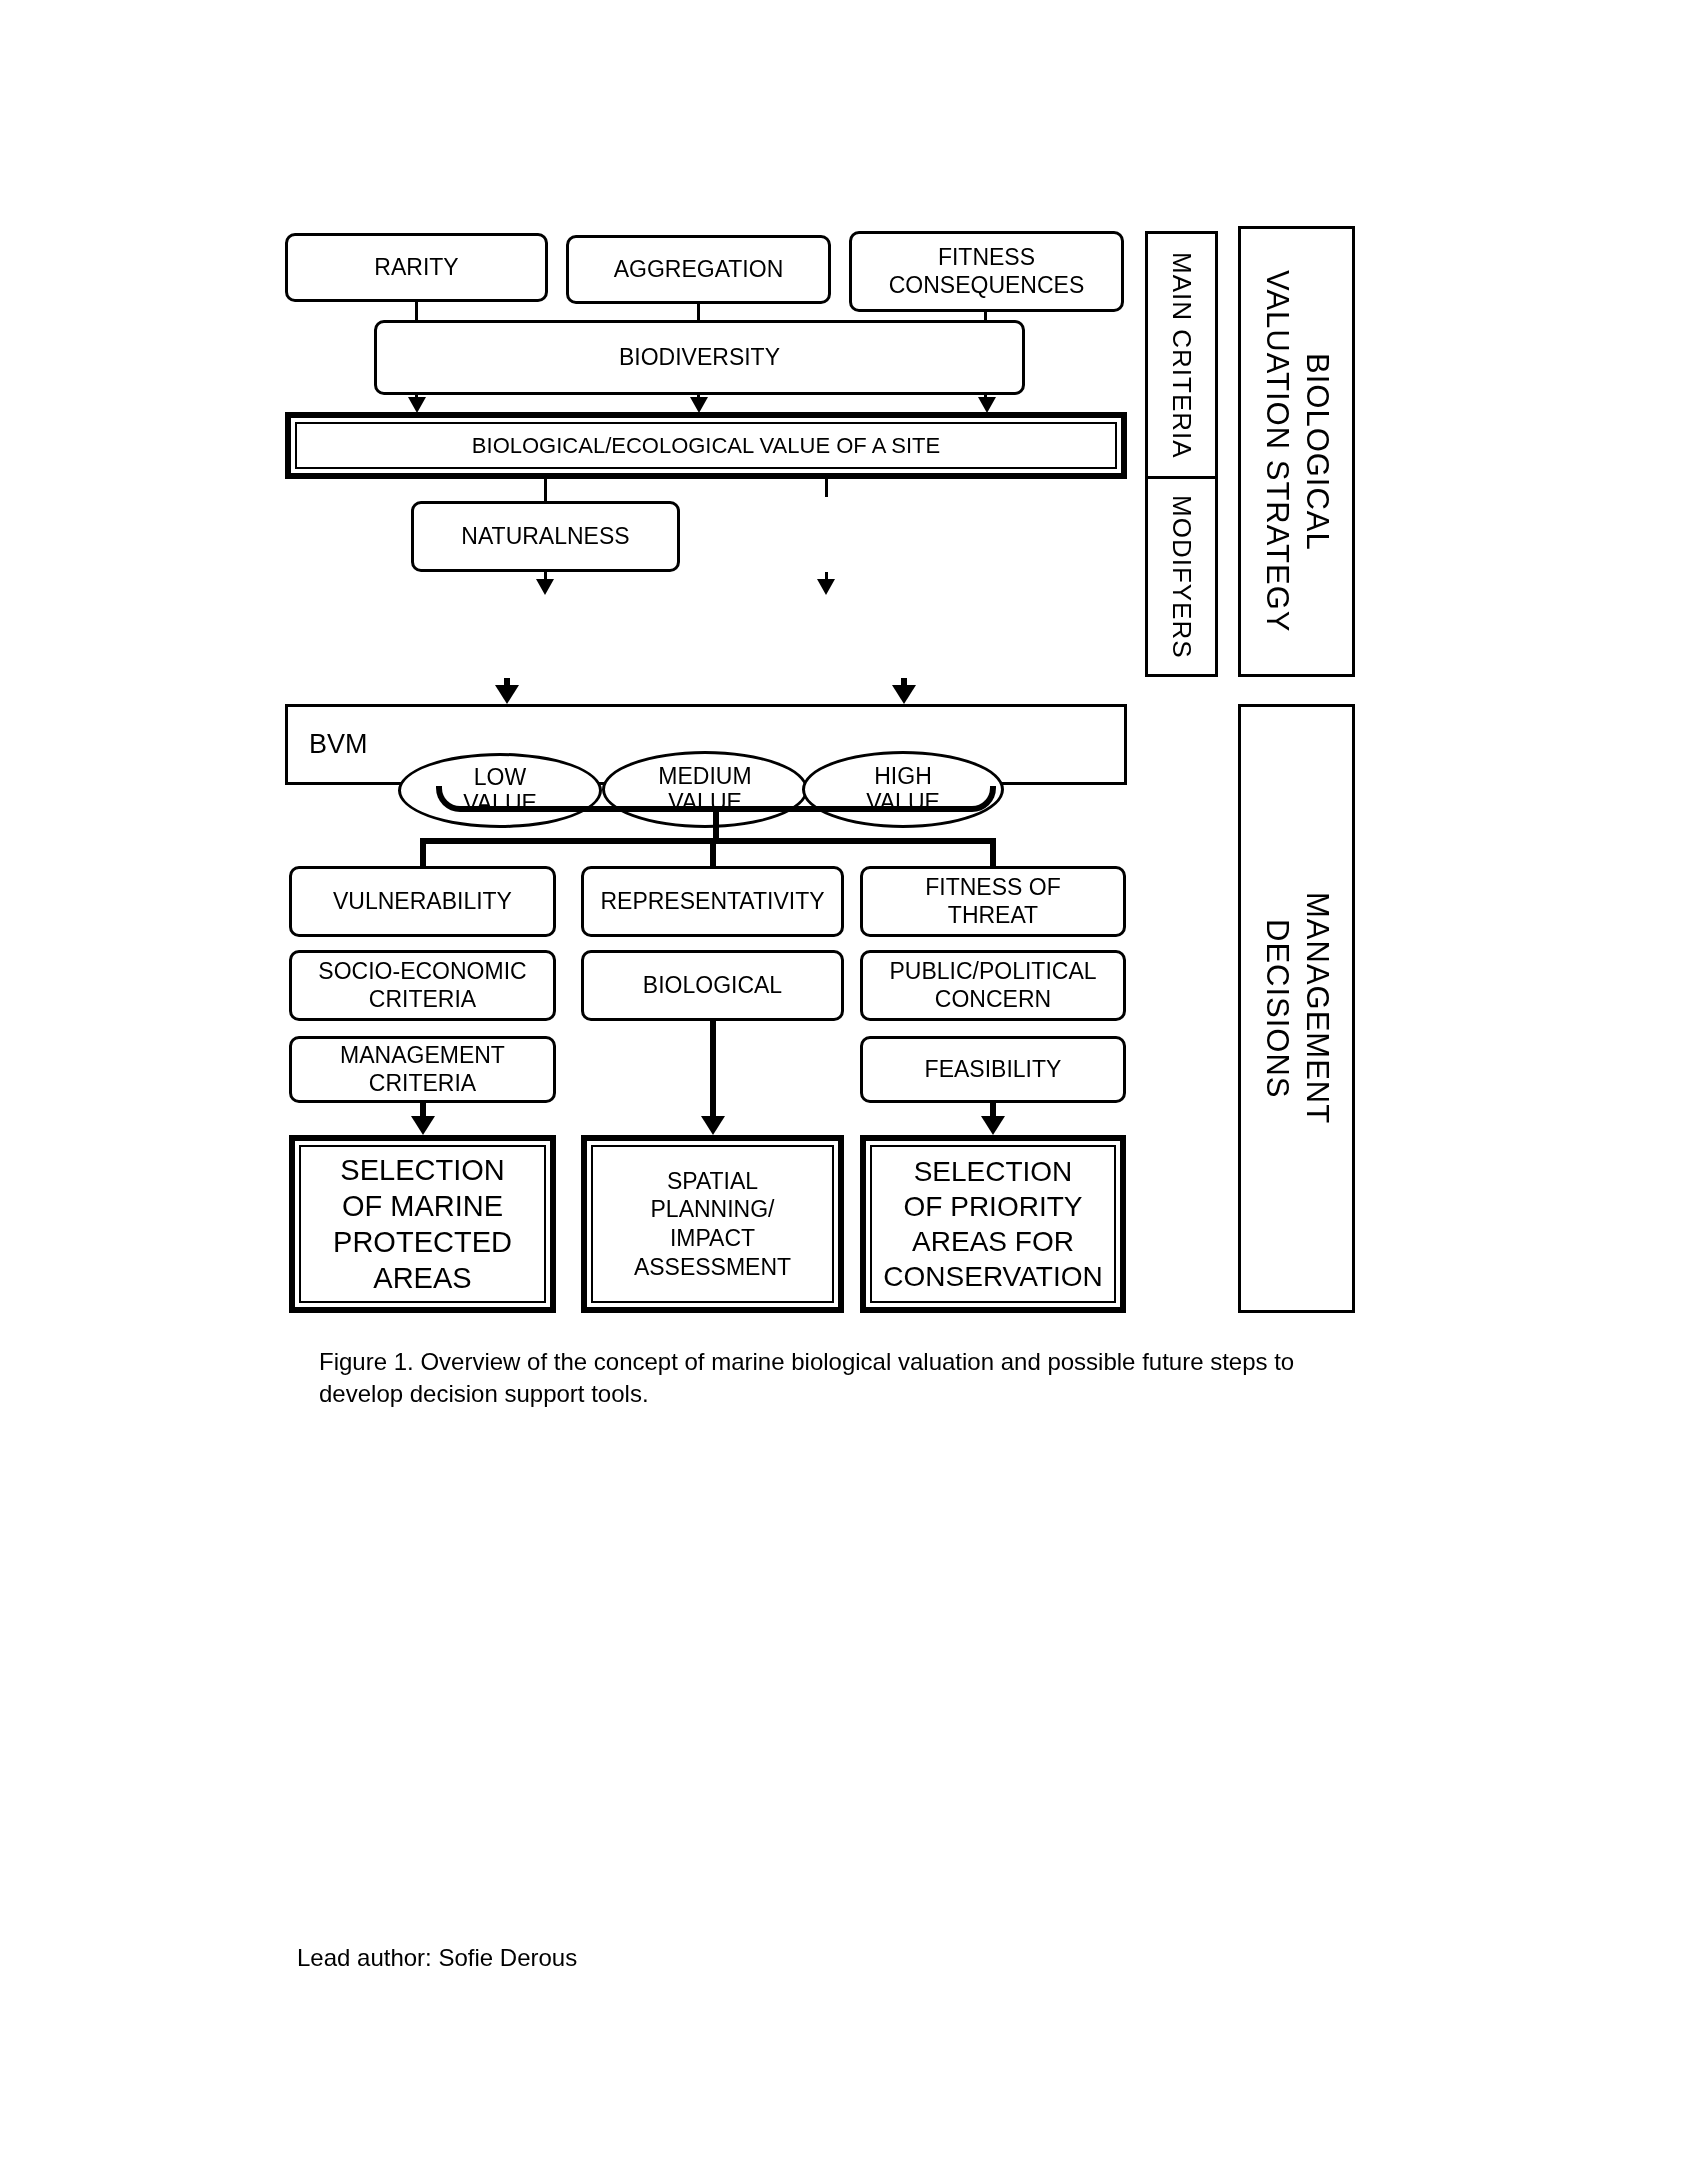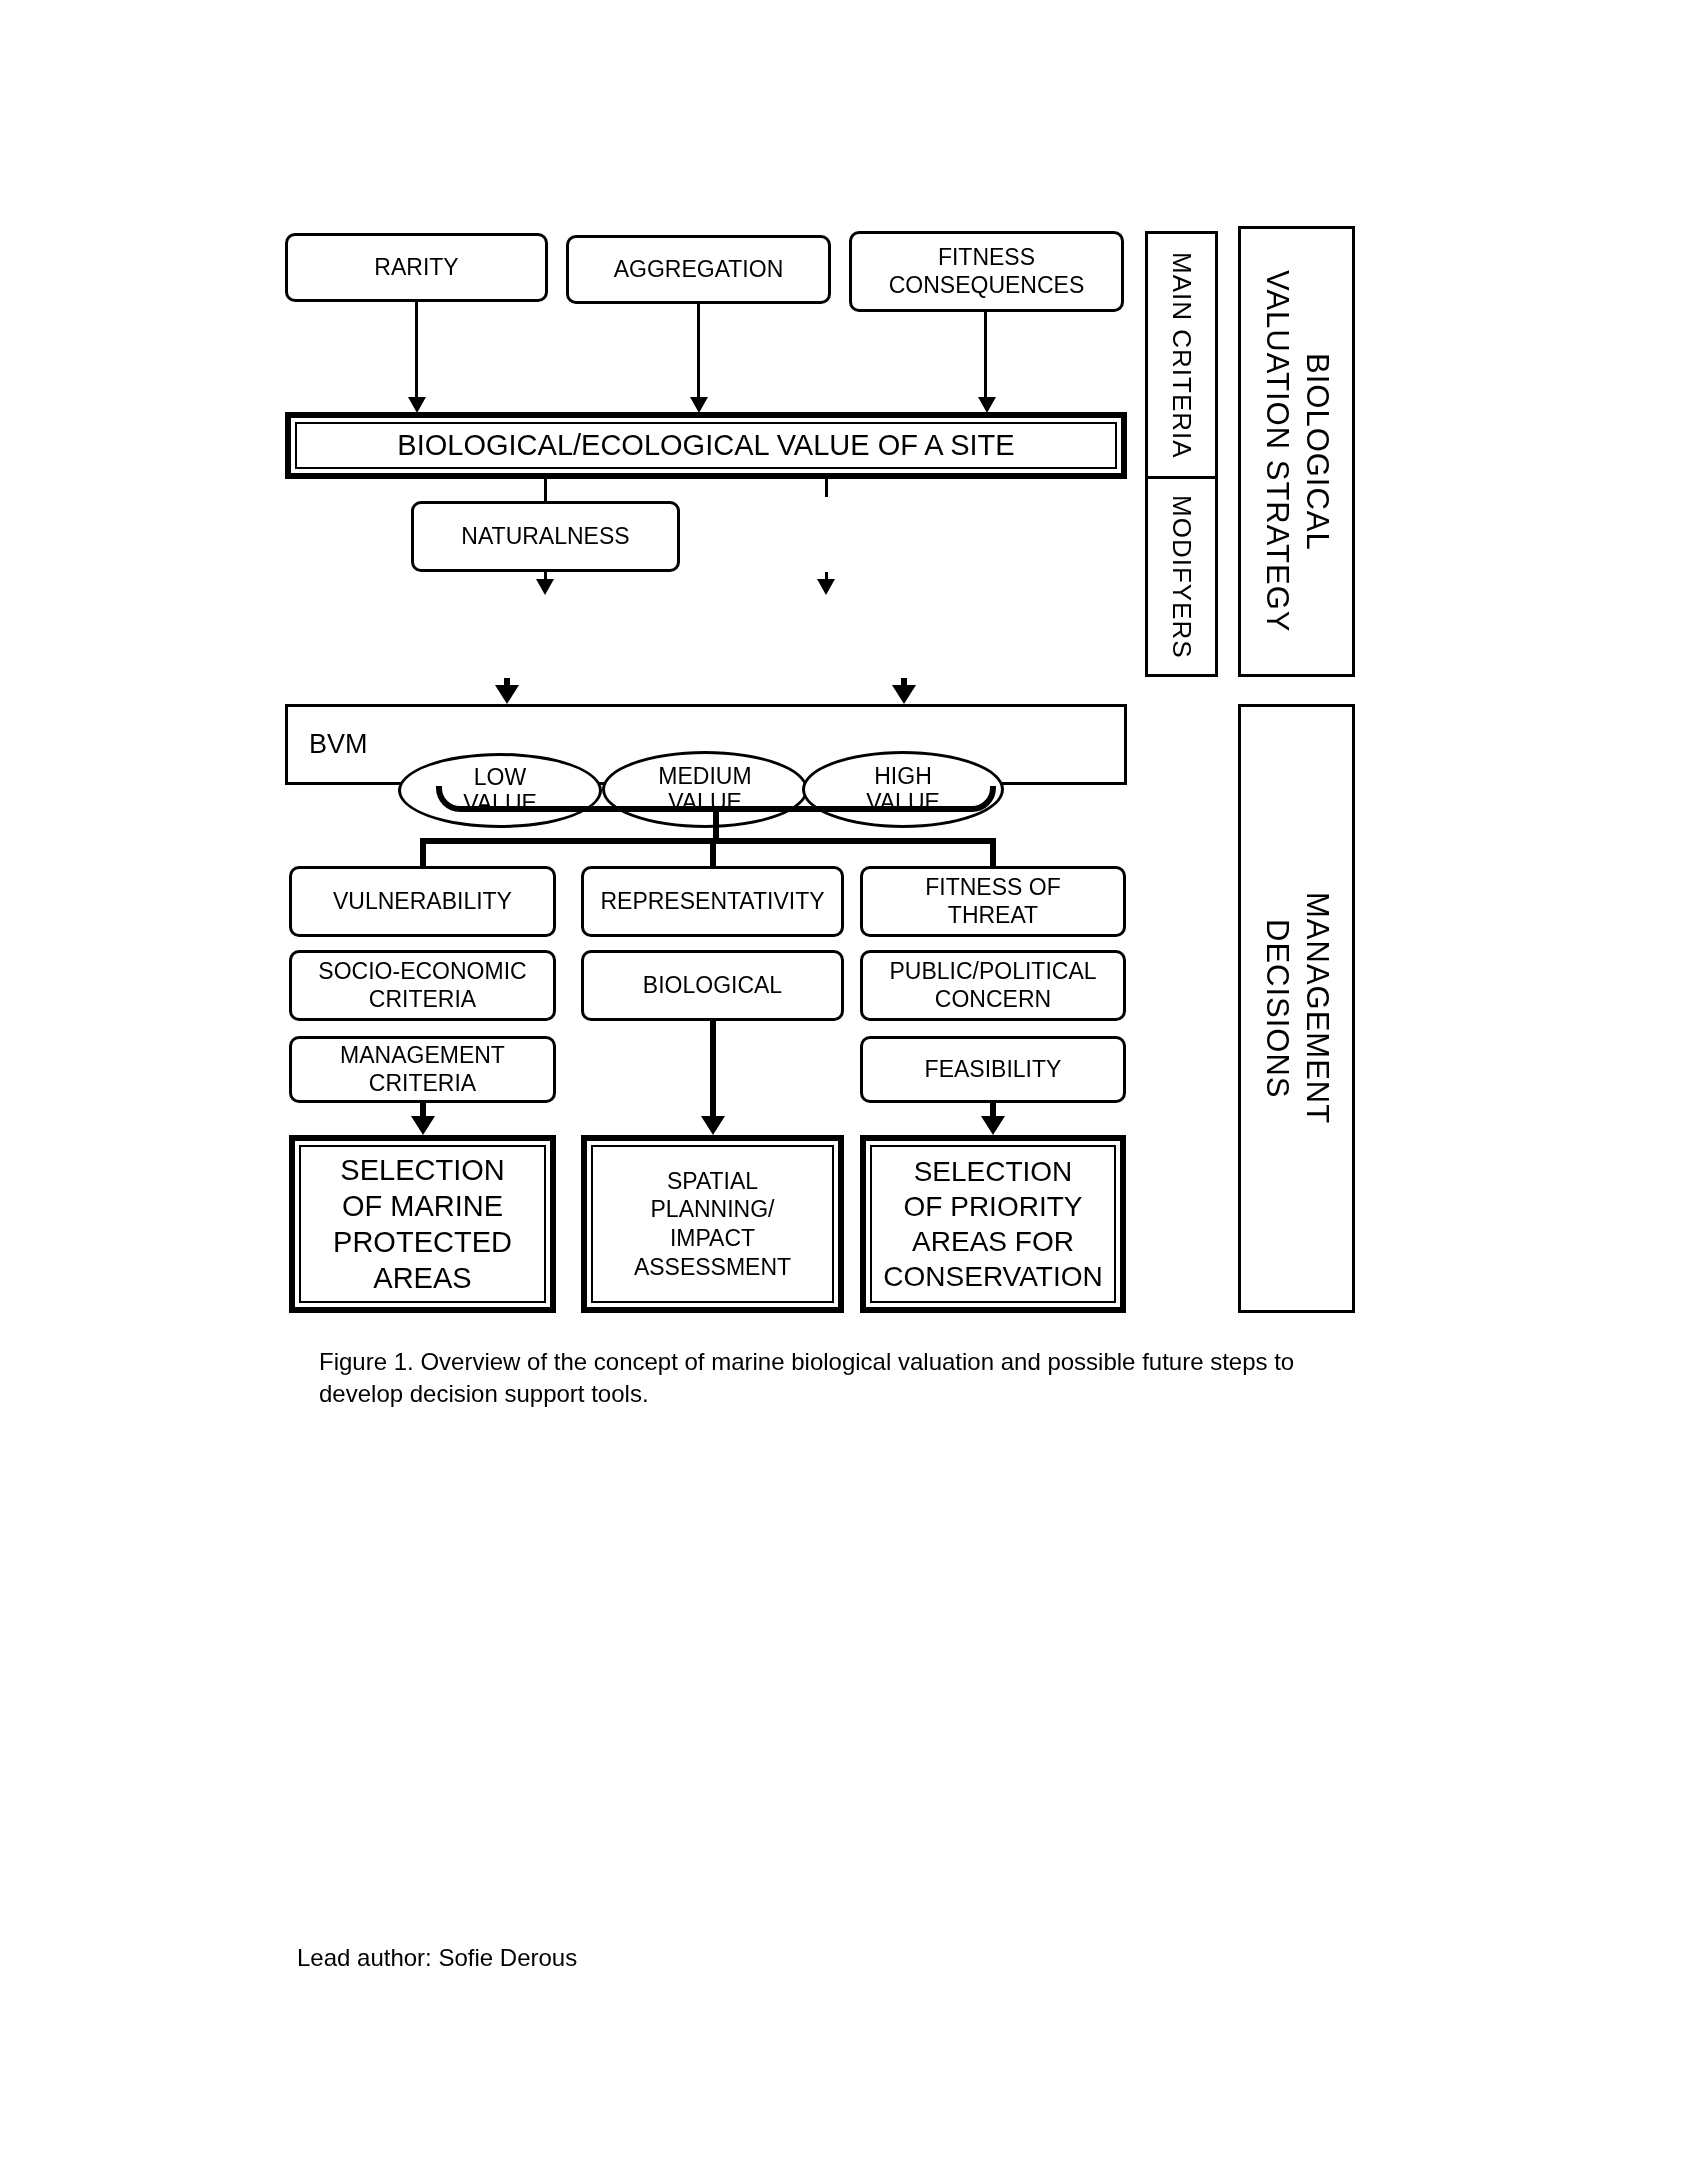--- a/index.html
+++ b/index.html
@@ -48,27 +48,28 @@
 <div class="page">
 
   <div class="vline" style="left:415px;top:302px;width:3px;height:99px"></div>
   <div class="vline" style="left:697px;top:304px;width:3px;height:97px"></div>
   <div class="vline" style="left:984px;top:312px;width:3px;height:89px"></div>
 
   <div class="box" style="left:285px;top:233px;width:263px;height:69px">RARITY</div>
   <div class="box" style="left:566px;top:235px;width:265px;height:69px">AGGREGATION</div>
   <div class="box" style="left:849px;top:231px;width:275px;height:81px">FITNESS
 CONSEQUENCES</div>
+  <div class="box" style="left:374px;top:320px;width:651px;height:75px">BIODIVERSITY</div>
 
   <div class="arrow thin" style="left:408px;top:397px"></div>
   <div class="arrow thin" style="left:690px;top:397px"></div>
   <div class="arrow thin" style="left:978px;top:397px"></div>
 
   <div class="thickbox" style="left:285px;top:412px;width:842px;height:67px">
-    <div class="inner" style="font-size:29px">BIOLOGICAL/ECOLOGICAL VALUE OF A SITE</div>
+    <div class="inner" style="font-size:22px">BIOLOGICAL/ECOLOGICAL VALUE OF A SITE</div>
   </div>
 
   <div class="vline" style="left:544px;top:479px;width:3px;height:24px"></div>
   <div class="vline" style="left:825px;top:479px;width:3px;height:18px"></div>
 
   <div class="box" style="left:411px;top:501px;width:269px;height:71px">NATURALNESS</div>
 
   <div class="vline" style="left:544px;top:570px;width:3px;height:12px"></div>
   <div class="vline" style="left:825px;top:572px;width:3px;height:10px"></div>
   <div class="arrow thin" style="left:536px;top:579px"></div>

